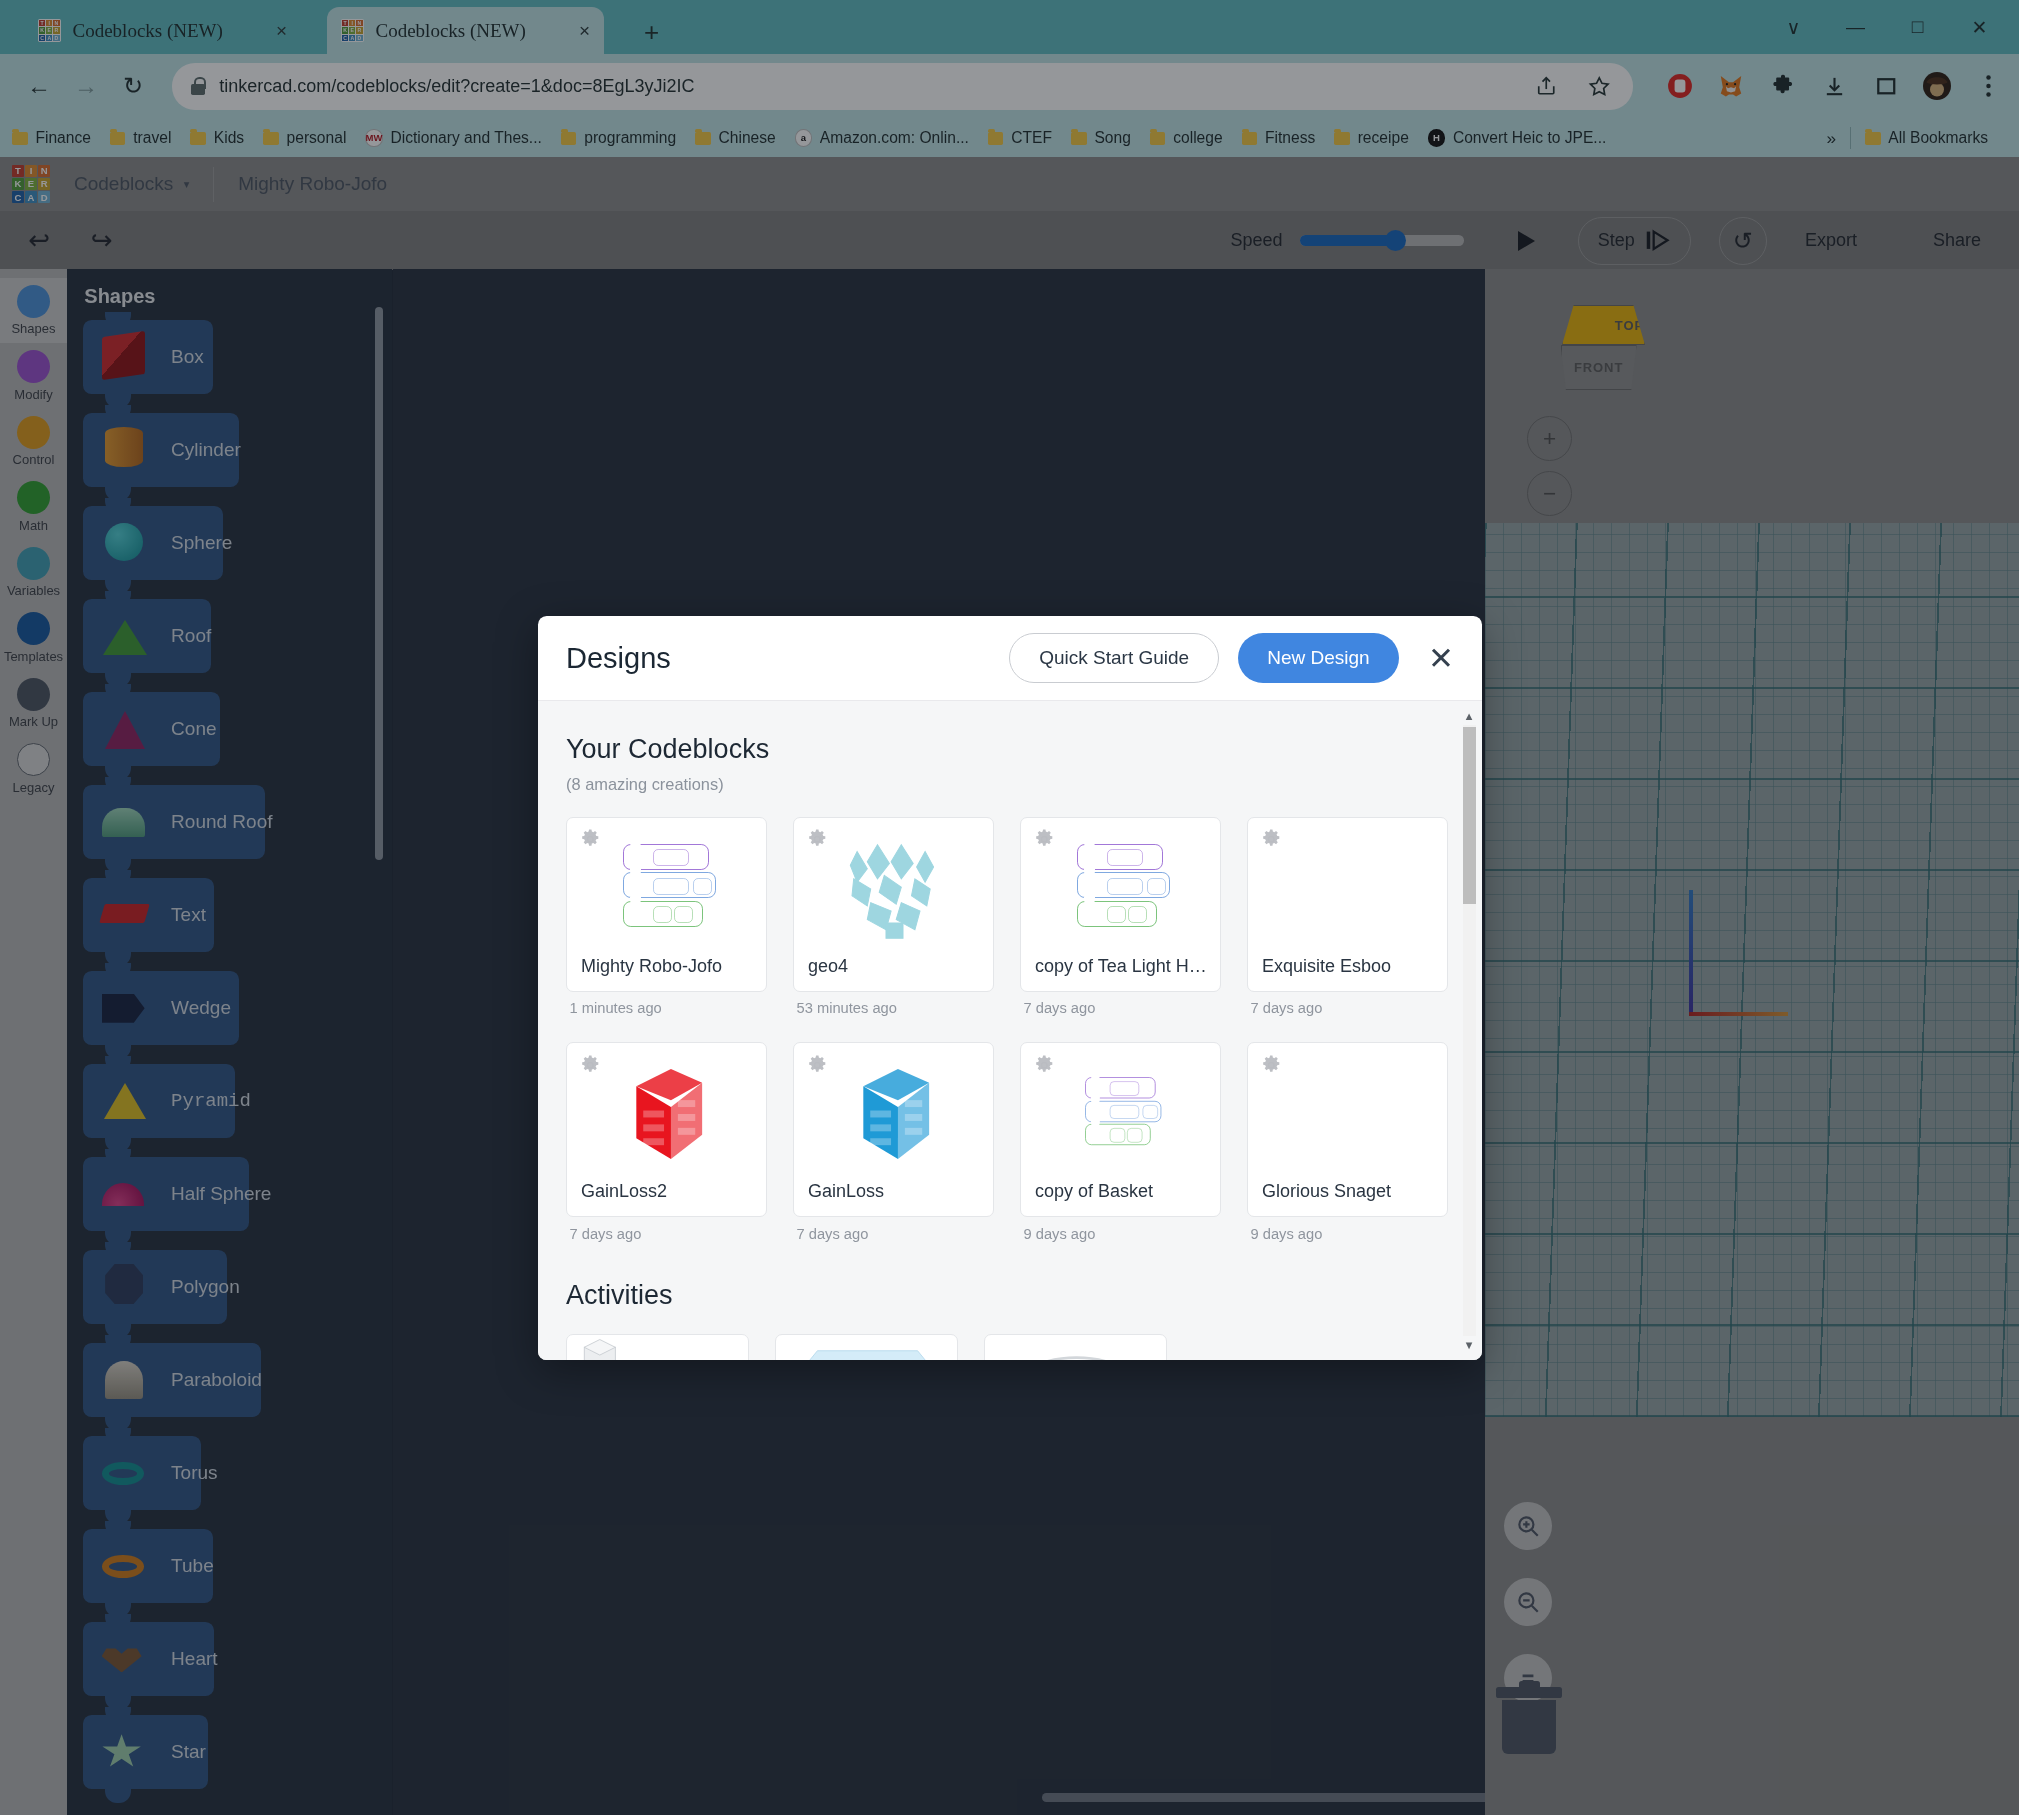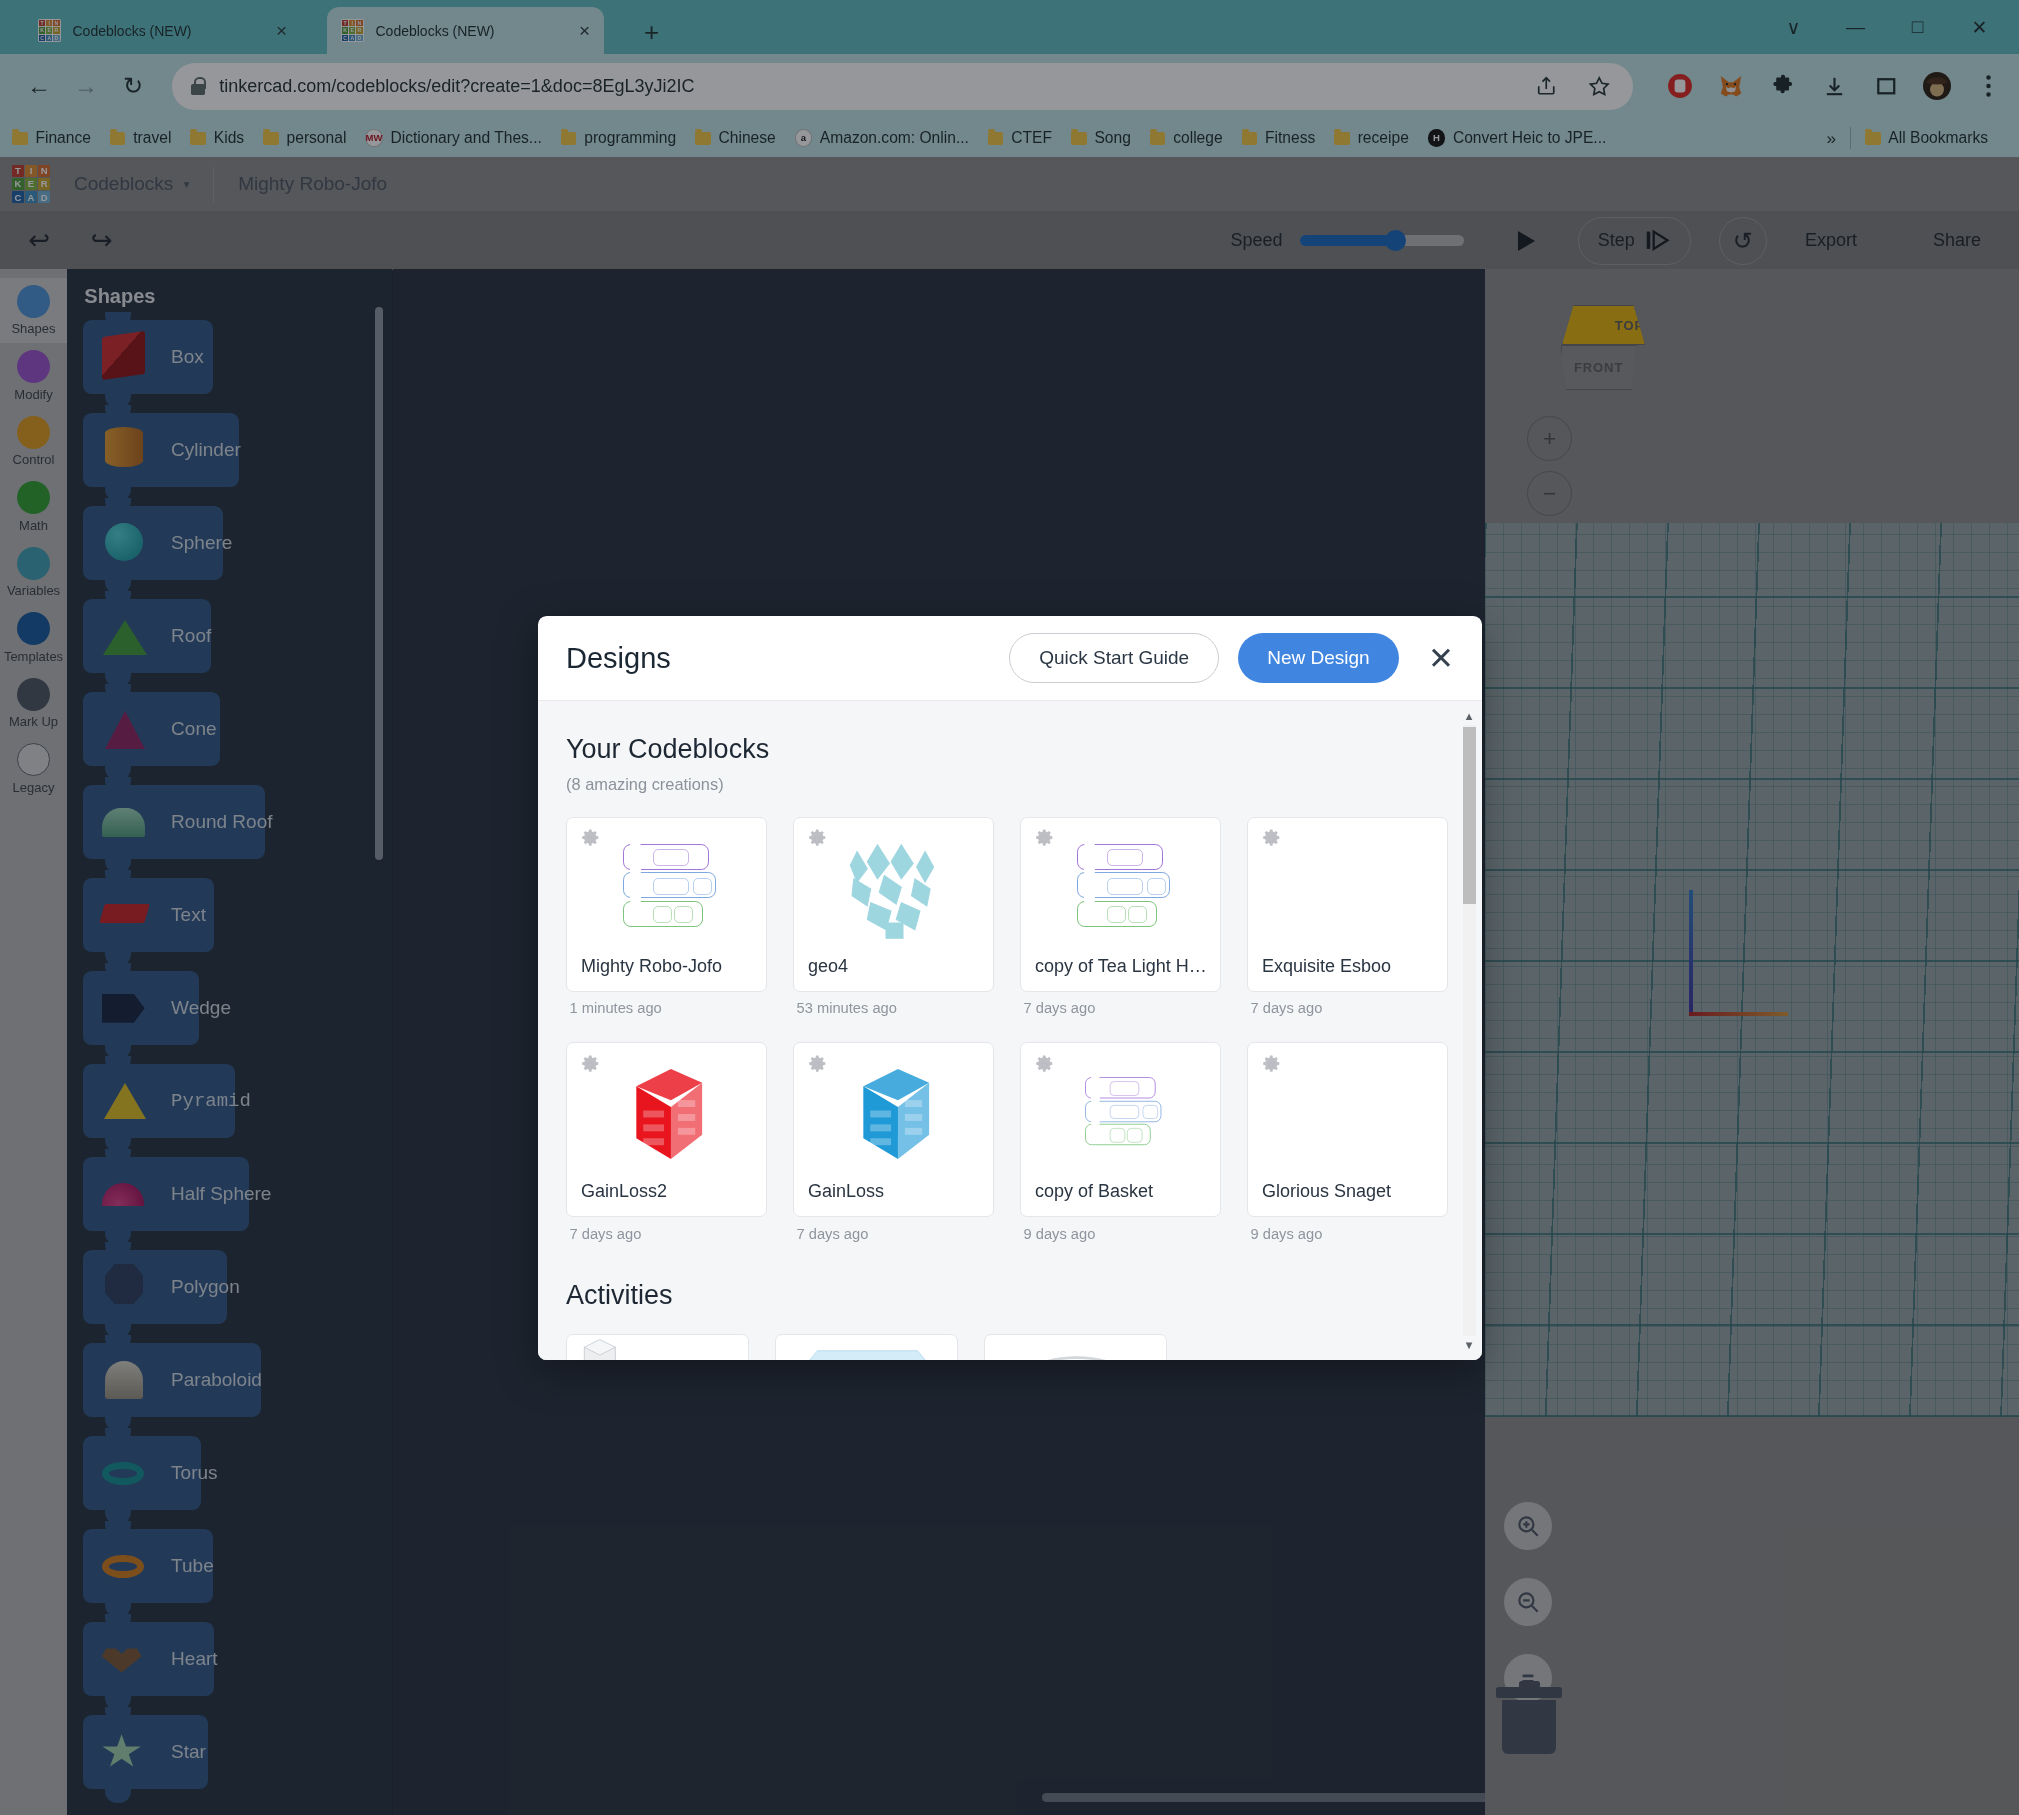--- a/index.html
+++ b/index.html
@@ -25,22 +25,22 @@
     background: #bfe3e6; border-radius: 12px 12px 0 0;
   }
   .tab-favicon {
     width: 22.5px; height: 22.5px; flex: 0 0 22.5px; margin-right: 12px;
     display: grid; grid-template-columns: repeat(3, 1fr); grid-template-rows: repeat(3, 1fr);
     gap: 0.9px; background: #fff; padding: 0.9px; border-radius: 1.7px;
   }
   .tab-favicon i { font-style: normal; font-size: 5.2px; line-height: 6px;
     text-align: center; color: #fff; font-weight: bold; }
   .tab-title {
-    font-size: 14px; color: #1c2b2c; white-space: nowrap;
-    overflow: hidden; text-overflow: ellipsis; flex: 1;
+    font-size: 19px; color: #1c2b2c; white-space: nowrap;
+    overflow: hidden; text-overflow: ellipsis; flex: 1; font-family: Liberation Serif, serif;
   }
   .tab-close { font-size: 19px; color: #2b3a3b; margin-left: 8.6px; line-height: 1; }
   .tab-new {
     position: absolute; left: 644px; top: 19px;
     font-size: 26px; color: #20312f; line-height: 1;
   }
   .win-btns { position: absolute; right: 8.6px; top: 0; height: 54px;
     display: flex; align-items: center; gap: 0; }
   .win-btn { width: 62px; height: 54px; display: flex; align-items: center;
     justify-content: center; font-size: 19px; color: #1d2e2f; }
@@ -613,21 +613,21 @@
             <div class="g-rroof"></div>
           </div>
           <div class="blk-label">Round Roof</div>
         </div>
         <div class="blk" style="width: 131px;">
           <div class="blk-icon">
             <div class="g-text"></div>
           </div>
           <div class="blk-label">Text</div>
         </div>
-        <div class="blk" style="width: 116px;">
+        <div class="blk" style="width: 156px;">
           <div class="blk-icon">
             <div class="g-wedge"></div>
           </div>
           <div class="blk-label">Wedge</div>
         </div>
         <div class="blk" style="width: 152px; font-family: Liberation Mono, monospace;">
           <div class="blk-icon">
             <div class="g-pyr"></div>
           </div>
           <div class="blk-label">Pyramid</div>

